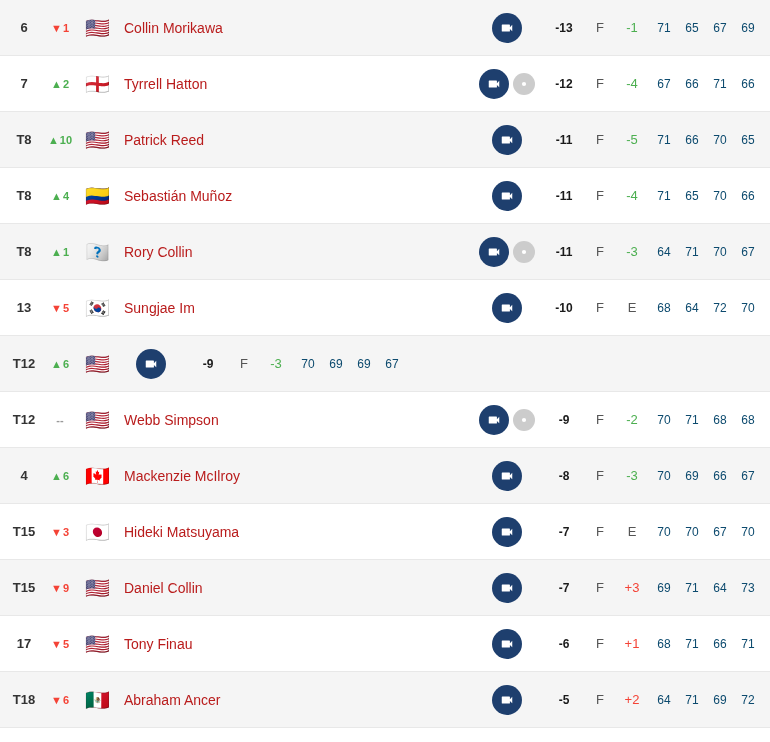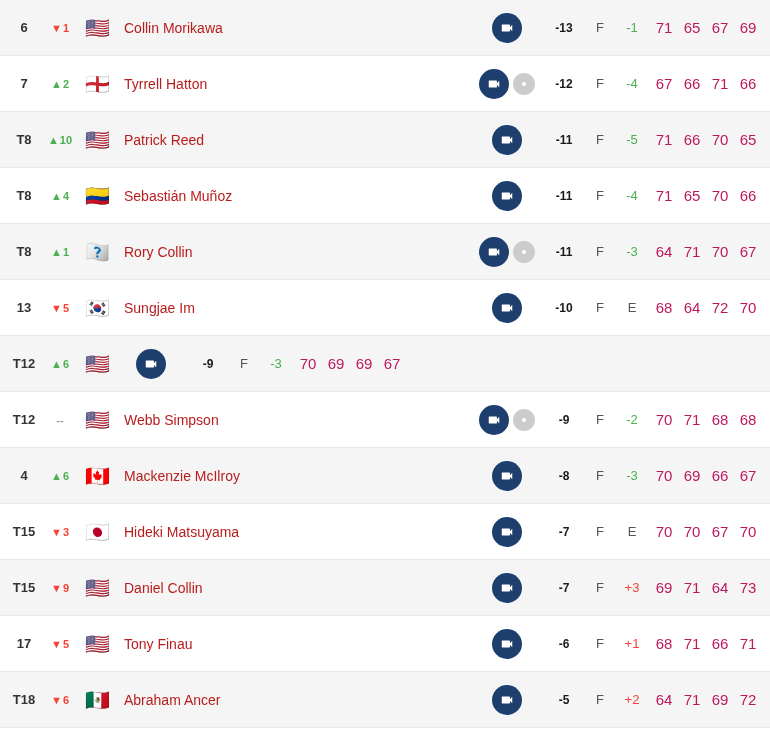--- a/index.html
+++ b/index.html
@@ -120,23 +120,23 @@
       text-align: center;
       font-size: 13px;
       flex-shrink: 0;
     }
     .today-neg { color: #4caf50; }
     .today-pos { color: #f44336; }
     .today-even { color: #555; }
     .col-r1, .col-r2, .col-r3, .col-r4 {
       width: 28px;
       text-align: center;
-      color: #be185d;
-      flex-shrink: 0;
-      font-size: 15px;
+      color: #0c4a6e;
+      flex-shrink: 0;
+      font-size: 12px;
     }
   </style>
 </head>
 <body>
 
 <div class="leaderboard">
 <div class="row">
       <div class="col-pos">6</div>
       <div class="col-move">
         <span class="move-down">▼</span>

